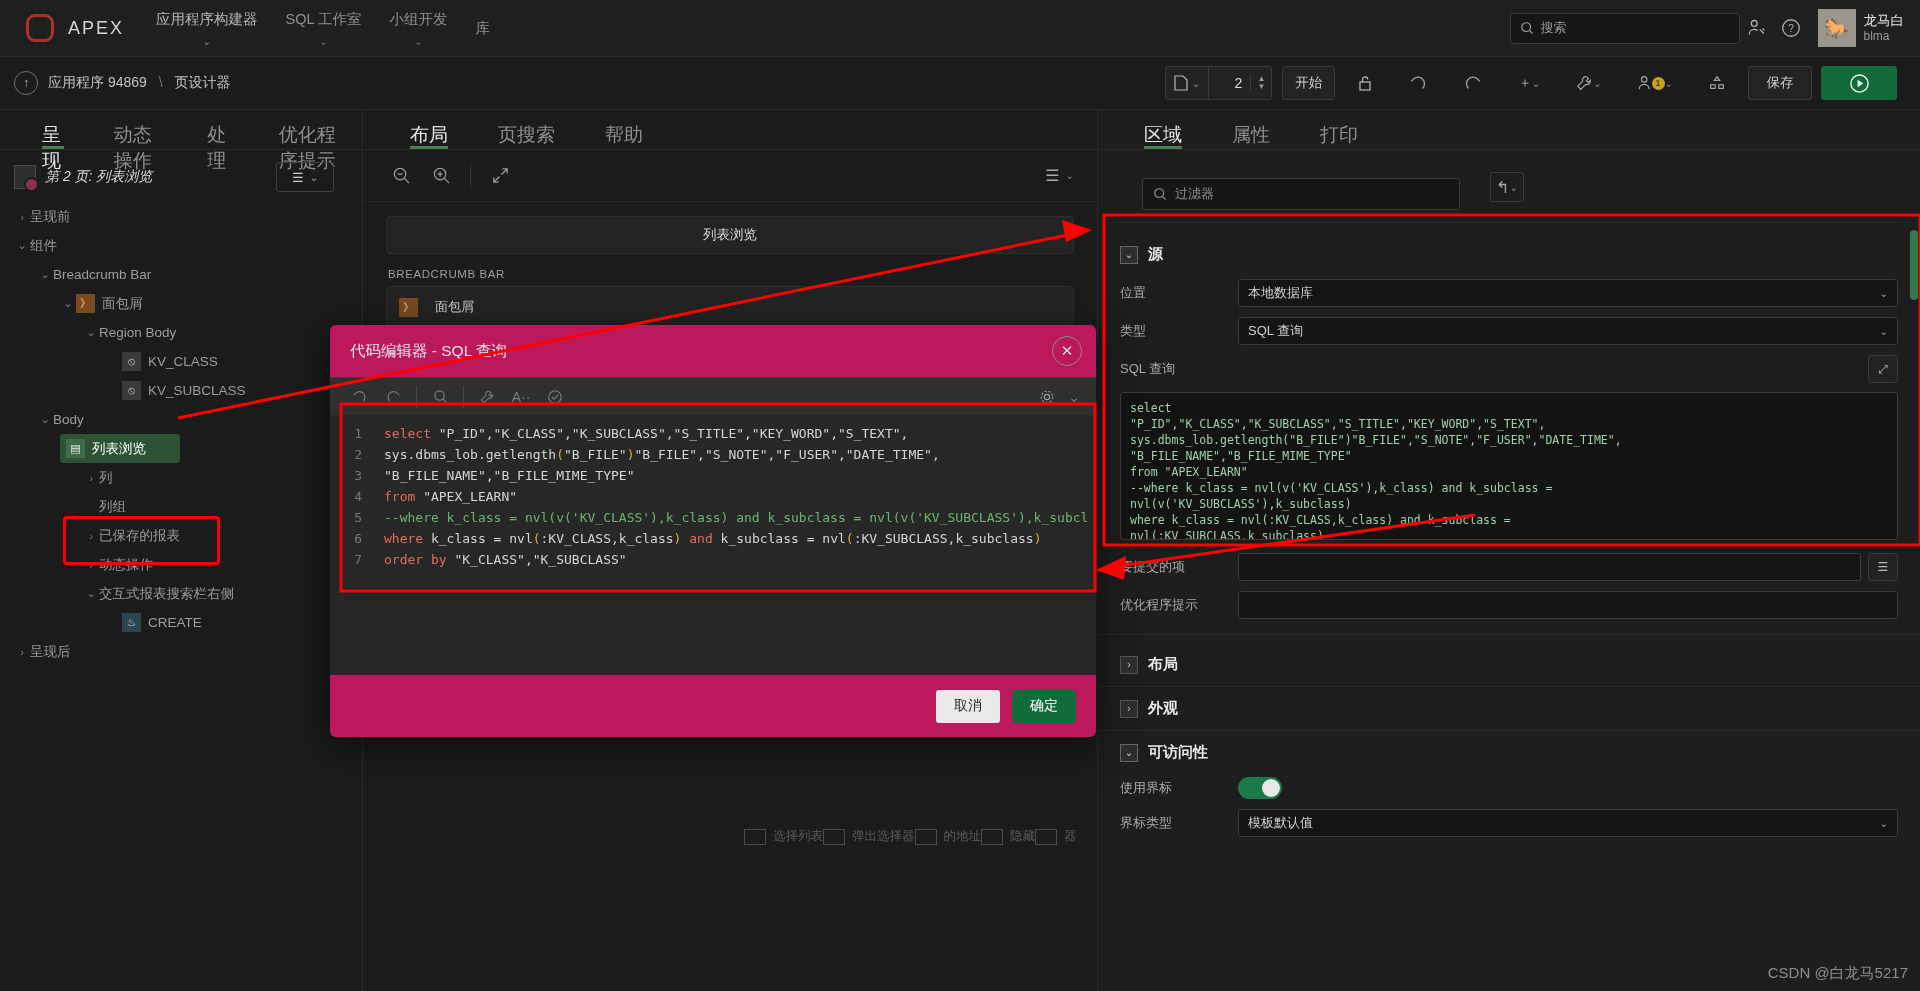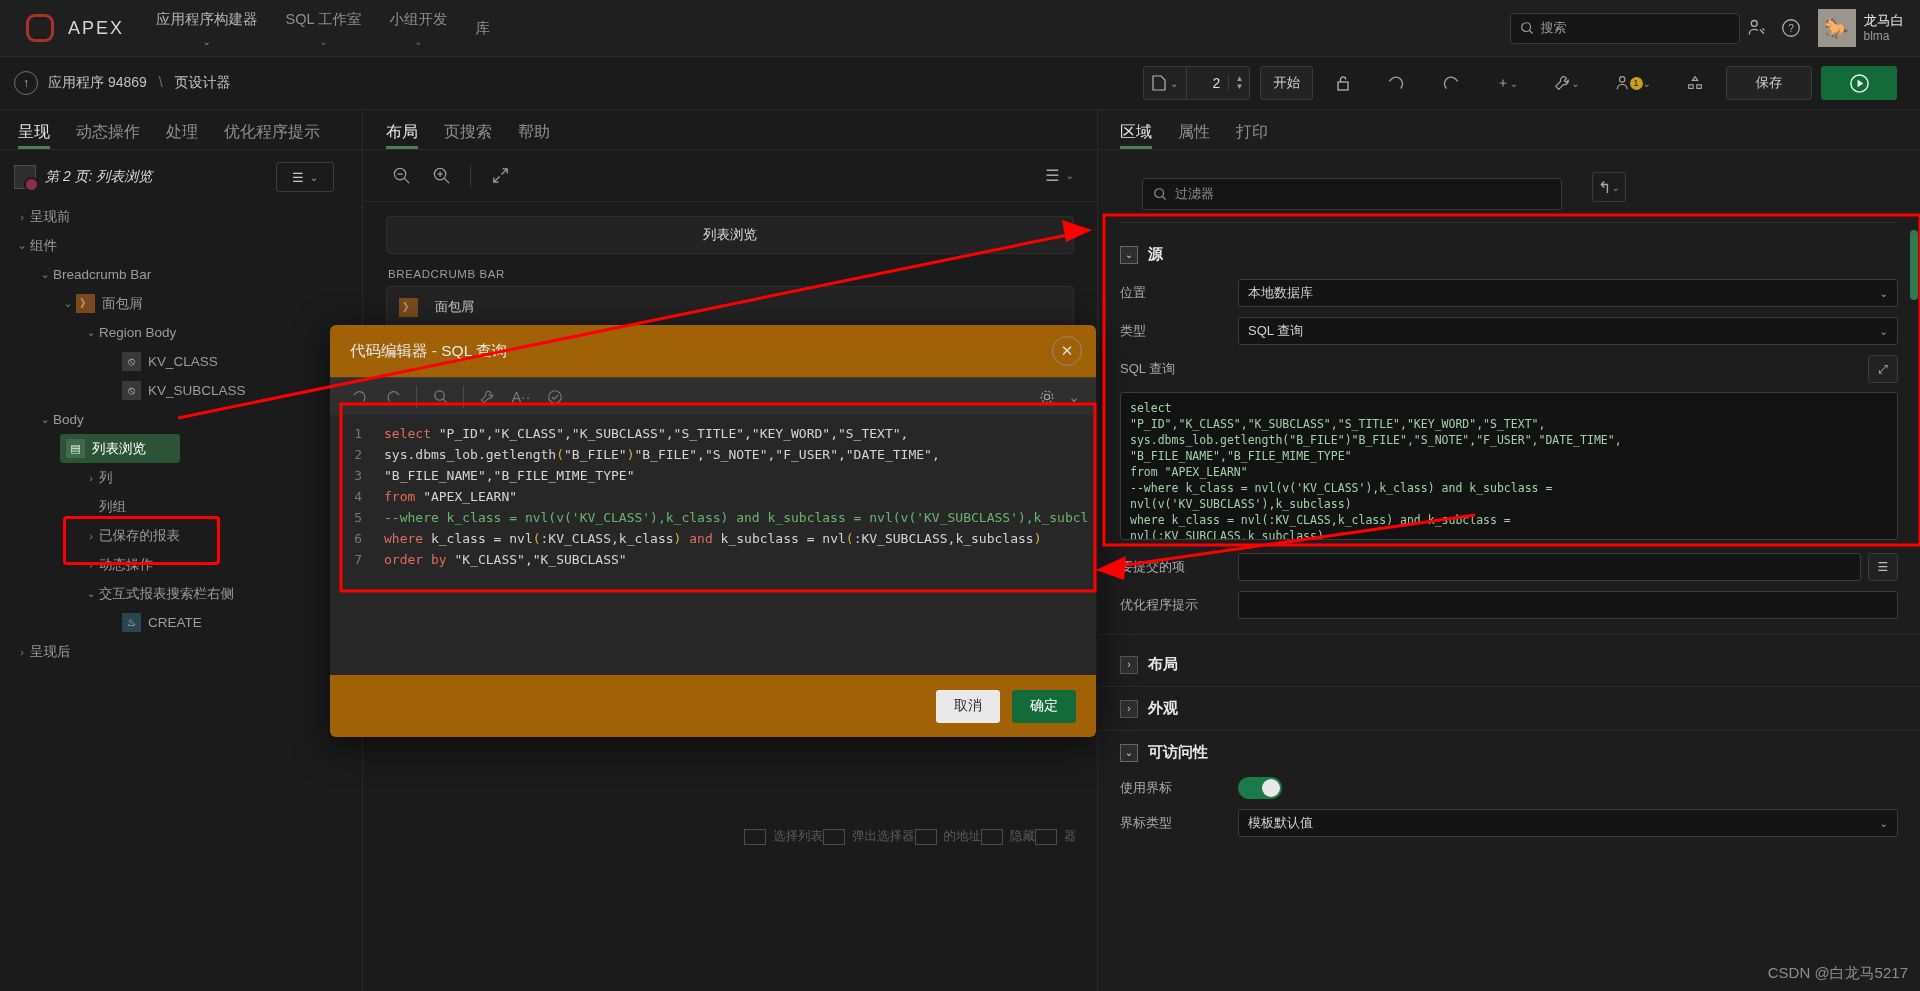--- a/index.html
+++ b/index.html
@@ -70,33 +70,33 @@
      color: #ddd; padding-right: 8px; border-left: 1px solid #3a3a3a; line-height: 32px;}
   .spin { display: flex; flex-direction: column; justify-content: center;
      border-left: 1px solid #3a3a3a; padding: 0 6px; font-size: 8px; color: #9a9a9a; line-height: 8px;}
   .tbtn {
     height: 34px; min-width: 34px; border: 1px solid #3a3a3a; border-radius: 3px;
     background: #232323; color: #cfcfcf; font-size: 13.5px;
     display: flex; align-items: center; justify-content: center;
     padding: 0 12px; margin-right: 9px; cursor: pointer;
   }
   .tbtn.plain { border-color: transparent; background: transparent; color:#b3b3b3; }
-  .tbtn.save { width: 86px; }
+  .tbtn.save { width: 64px; }
   .tbtn.run { background: #136b3a; border-color: #136b3a; width: 76px; color: #eaf7ee; }
   .badge-one { display:inline-block; width:13px; height:13px; border-radius:50%;
     background:#c8a020; color:#2a2105; font-size:9px; line-height:13px; text-align:center; margin-left:-3px;}
 
   
   .left {
     position: absolute; top: 110px; left: 0; width: 363px; height: 881px;
     background: #1b1b1b; border-right: 1px solid #2a2a2a;
   }
   .tabs { display: flex; gap: 26px; padding: 12px 18px 0 18px;
     border-bottom: 1px solid #2a2a2a; height: 40px; }
-  .tab { font-size: 16px; color: #8f8f8f; padding-bottom: 18px; cursor: pointer;}
+  .tab { font-size: 19px; color: #8f8f8f; padding-bottom: 18px; cursor: pointer; margin-left: 24px;}
   .tab.active { color: #e6e6e6; border-bottom: 3px solid #4a7f52; }
   .treehead { display: flex; align-items: center; gap: 9px; padding: 12px 14px 10px 14px;}
   .pageicon { width: 22px; height: 24px; background: #2e2e2e;
     border: 1px solid #4a4a4a; position: relative; }
   .pageicon:after { content:''; position:absolute; right:-4px; bottom:-4px;
     width: 11px; height: 11px; border-radius:50%; background:#8d2f4a; border:2px solid #1b1b1b;}
   .treehead .t { font-size: 14px; font-style: italic; color: #dcdcdc; }
   .tree { padding: 0 0 0 0; font-size: 13.5px; }
   .row { display: flex; align-items: center; height: 29px; color: #9c9c9c; cursor: pointer; }
   .row .tw { width: 16px; text-align:center; font-size: 11px; color: #7d7d7d; }
@@ -139,21 +139,21 @@
 
   
   .right {
     position: absolute; top: 110px; left: 1097px; width: 823px; height: 881px;
     background: #1d1d1d; border-left: 1px solid #2a2a2a;
   }
   .rtabs { display: flex; gap: 26px; padding: 12px 22px 0 22px;
     border-bottom: 1px solid #2a2a2a; height: 40px; }
   .rfilter { margin: 14px 22px 0 22px; height: 32px; background: #151515;
     border: 1px solid #3a3a3a; border-radius: 3px; display: flex;
-    align-items: center; gap: 8px; padding: 0 10px; width: 420px; }
+    align-items: center; gap: 8px; padding: 0 10px; width: 318px; }
   .rfilter .ph { font-size: 13px; color: #8d8d8d; }
   .rf-row { display: flex; align-items: center; margin: 14px 22px 0 22px; }
   .rf-ic { width: 34px; height: 30px; display:flex; align-items:center;
      justify-content:center; color:#a8a8a8; border:1px solid #3a3a3a; border-radius:3px; margin-left:8px;}
   .sect { display: flex; align-items: center; gap: 10px; padding: 10px 22px; }
   .sect .chk { width: 18px; height: 18px; border: 1px solid #666; background: #2e2e2e;
      display: flex; align-items: center; justify-content: center; font-size: 10px; color:#cfcfcf;}
   .sect .t { font-size: 15px; font-weight: bold; color: #e8e8e8; }
   .prow { display: flex; align-items: center; padding: 5px 22px; }
   .plabel { width: 118px; font-size: 13px; color: #a9a9a9; }
@@ -167,21 +167,21 @@
      font-family: "DejaVu Sans Mono", monospace; font-size: 11.5px; line-height: 16px;
      color: #9fd3a6; white-space: pre; }
   .toggle { width: 44px; height: 22px; border-radius: 11px; background: #1a7a49;
      position: relative; }
   .toggle:after { content:''; position:absolute; right:2px; top:2px; width:18px;
      height:18px; border-radius:50%; background:#e8e8e8; }
   .sect.collapsed .chk { border-color:#555; }
   .rsep { height: 1px; background: #2b2b2b; margin: 8px 0; }
   .modal {
     position: absolute; left: 330px; top: 325px; width: 766px; height: 412px;
-    background: #a16207; border-radius: 6px; box-shadow: 0 8px 36px rgba(0,0,0,.6);
+    background: #be185d; border-radius: 6px; box-shadow: 0 8px 36px rgba(0,0,0,.6);
     display: flex; flex-direction: column;
   }
   .mhead { height: 52px; display: flex; align-items: center; padding: 0 14px 0 20px; }
   .mtitle { font-size: 15.5px; color: #e9e9e9; flex: 1; }
   .mclose { width: 30px; height: 30px; border-radius: 50%; border: 1px solid #8b8b8b;
     display: flex; align-items: center; justify-content: center; color: #ddd;
     font-size: 15px; cursor: pointer; }
   .mtoolbar { height: 38px; background: #2f2f2f; display: flex; align-items: center;
     gap: 4px; padding: 0 14px; border-top: 1px solid #3d3d3d; }
   .mt-ic { width: 30px; height: 26px; display: flex; align-items: center;

